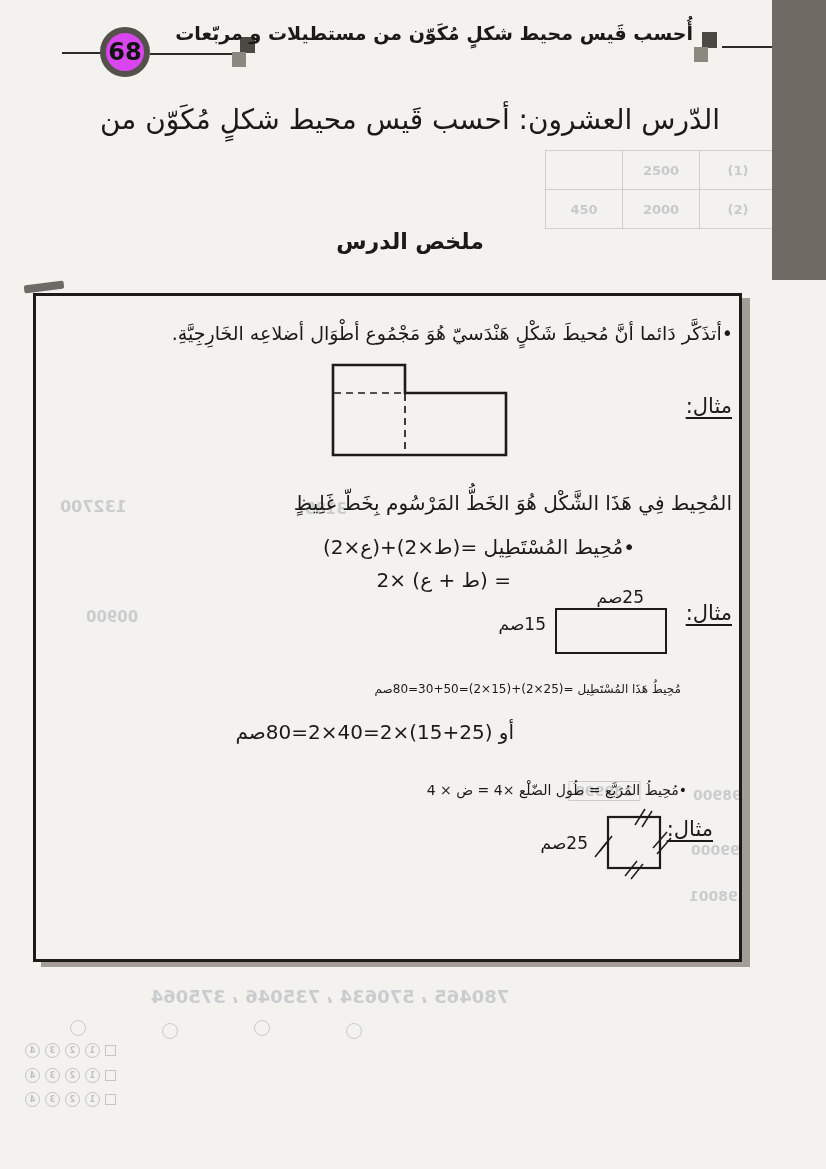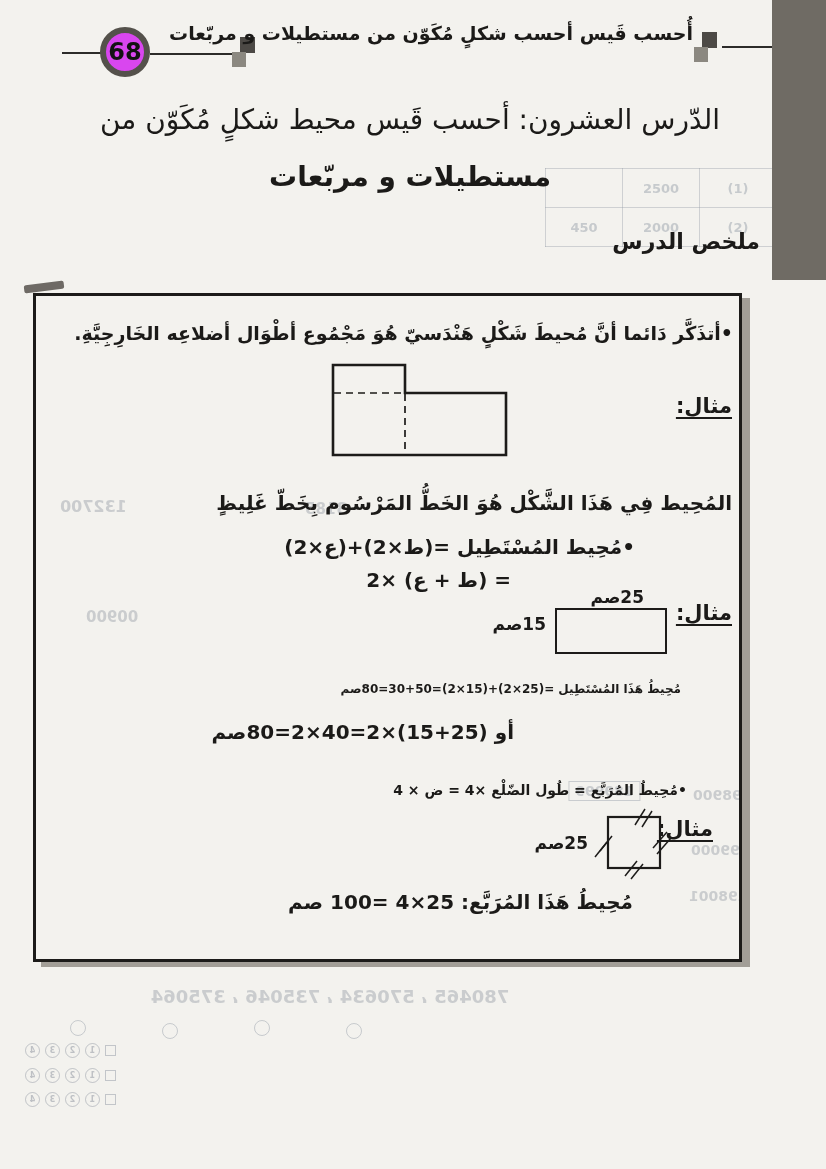--- a/index.html
+++ b/index.html
@@ -13,45 +13,45 @@
   .fold-smudge{left:24px;top:283px;width:40px;height:8px;background:#56524c;transform:rotate(-7deg);opacity:.85;border-radius:2px;z-index:2;}
   
   .rule{background:#2c2b29;height:2px;z-index:3;}
   .page-circle{left:100px;top:27px;width:50px;height:50px;border-radius:50%;background:#d946ef;border:6px solid #54514b;box-sizing:border-box;z-index:3;display:flex;align-items:center;justify-content:center;font-size:24px;font-weight:700;color:#121212;}
   .checker{width:24px;height:34px;z-index:3;}
   .checker .sq-dark{position:absolute;left:8px;top:0;width:15px;height:16px;background:#4c4945;}
   .checker .sq-gray{position:absolute;left:0;top:15px;width:14px;height:15px;background:#8b8880;}
   .header-title{right:133px;top:22px;font-size:19px;font-weight:700;z-index:3;}
   .lesson-l1{left:60px;top:103px;width:700px;text-align:center;font-size:28px;font-weight:400;z-index:3;}
   .lesson-l2{left:60px;top:160px;width:700px;text-align:center;font-size:28px;font-weight:700;z-index:3;}
-  .lesson-sub{left:60px;top:229px;width:700px;text-align:right;font-size:22px;font-weight:700;z-index:3;}
+  .lesson-sub{left:60px;top:229px;width:700px;text-align:center;font-size:22px;font-weight:700;z-index:3;}
   
   .summary-box{left:33px;top:293px;width:709px;height:669px;border:3px solid #1c1b19;box-shadow:8px 5px 0 #a29e97;box-sizing:border-box;z-index:3;}
-  .bx{position:absolute;font-weight:700;white-space:nowrap;direction:rtl;unicode-bidi:plaintext;margin-left:24px;}
+  .bx{position:absolute;font-weight:400;white-space:nowrap;direction:rtl;unicode-bidi:plaintext;margin-left:24px;}
   .example{text-decoration:underline;text-underline-offset:4px;text-align:right;}
   .shape-rect{position:absolute;border:2px solid #1c1b19;box-sizing:border-box;}
   .dim-label{font-size:17px;}
   
   .bleed{z-index:1;color:rgba(145,152,163,0.42);font-weight:700;}
   .mirror{transform:scaleX(-1);}
   .bt-table{border-collapse:collapse;}
   .bt-table td{border:1px solid rgba(150,158,168,0.40);width:74px;height:36px;text-align:center;font-size:13px;color:rgba(145,152,163,0.45);font-weight:700;}
   .bt-box{border:1px solid rgba(150,158,168,0.45);}
   .ans-row{display:flex;align-items:center;gap:5px;}
   .ans-square{width:9px;height:9px;border:1px solid rgba(145,152,163,0.5);}
   .ans-circle{width:13px;height:13px;border:1px solid rgba(145,152,163,0.5);border-radius:50%;font-size:8px;line-height:13px;text-align:center;color:rgba(145,152,163,0.55);}
   .spread-circle{width:14px;height:14px;border:1px solid rgba(145,152,163,0.45);border-radius:50%;}
 </style>
 </head>
 <body>
 
 <div class="page">
 
   <div class="abs bleed" style="left:0;top:0;width:826px;height:1169px;">
-    <table class="bt-table abs" style="left:545px;top:168px;">
+    <table class="bt-table abs" style="left:545px;top:150px;">
       <tbody>
           <tr>
         <td></td>
         <td>2500</td>
         <td>(1)</td>
       </tr>
       <tr>
         <td>450</td>
         <td>2000</td>
         <td>(2)</td>
@@ -103,29 +103,28 @@
 
   <div class="abs rule" style="left:62px;top:52px;width:40px;"></div>
   <div class="abs page-circle">
     <span>68</span>
   </div>
   <div class="abs rule" style="left:150px;top:53px;width:86px;"></div>
   <div class="abs checker" style="left:232px;top:37px;">
     <div class="sq-dark"></div>
     <div class="sq-gray"></div>
   </div>
-  <div class="abs header-title nowrap rtl">أُحسب قَيس أحسب شكلٍ مُكَوّن من مستطيلات و مربّعات</div>
+  <div class="abs header-title nowrap rtl">أُحسب قَيس محيط شكلٍ مُكَوّن من مستطيلات و مربّعات</div>
   <div class="abs checker" style="left:694px;top:32px;">
     <div class="sq-dark"></div>
     <div class="sq-gray"></div>
   </div>
   <div class="abs rule" style="left:722px;top:46px;width:50px;"></div>
 
   <div class="abs lesson-l1 rtl">الدّرس العشرون: أحسب قَيس محيط شكلٍ مُكَوّن من</div>
-  <div class="abs lesson-l2 rtl">مستطيلات و مربّعات</div>
   <div class="abs lesson-sub rtl">ملخص الدرس</div>
 
   <div class="abs summary-box">
 
     <div class="bx" style="right:6px;top:26px;font-size:19px;">•أتذَكَّر دَائما أنَّ مُحيطَ شَكْلٍ هَنْدَسيّ هُوَ مَجْمُوع أطْوَال أضلاعِه الخَارِجِيَّةِ.</div>
 
     <div class="bx example" style="right:7px;top:98px;font-size:21px;">مثال:</div>
 
     <svg class="abs" style="left:295px;top:66px;" width="178" height="96" viewBox="0 0 178 96">
       <path d="M2,3 H74 V31 H175 V93 H2 Z" fill="none" stroke="#1c1b19" stroke-width="2.6"></path>
@@ -159,16 +158,15 @@
         <line x1="12" y1="47" x2="24" y2="32"></line>
         <line x1="7" y1="53" x2="19" y2="38"></line>
         <line x1="65" y1="44" x2="79" y2="28"></line>
         <line x1="69" y1="50" x2="83" y2="34"></line>
         <line x1="37" y1="72" x2="49" y2="57"></line>
         <line x1="43" y1="75" x2="55" y2="60"></line>
       </g>
     </svg>
     <div class="bx dim-label" style="right:151px;top:537px;">25صم</div>
 
-    <div class="bx" style="right:106px;top:594px;font-size:20px;">مُحِيطُ هَذَا المُرَبَّع: 25×4 =100 صم</div>
   </div>
 
 </div>
 
 </body></html>

